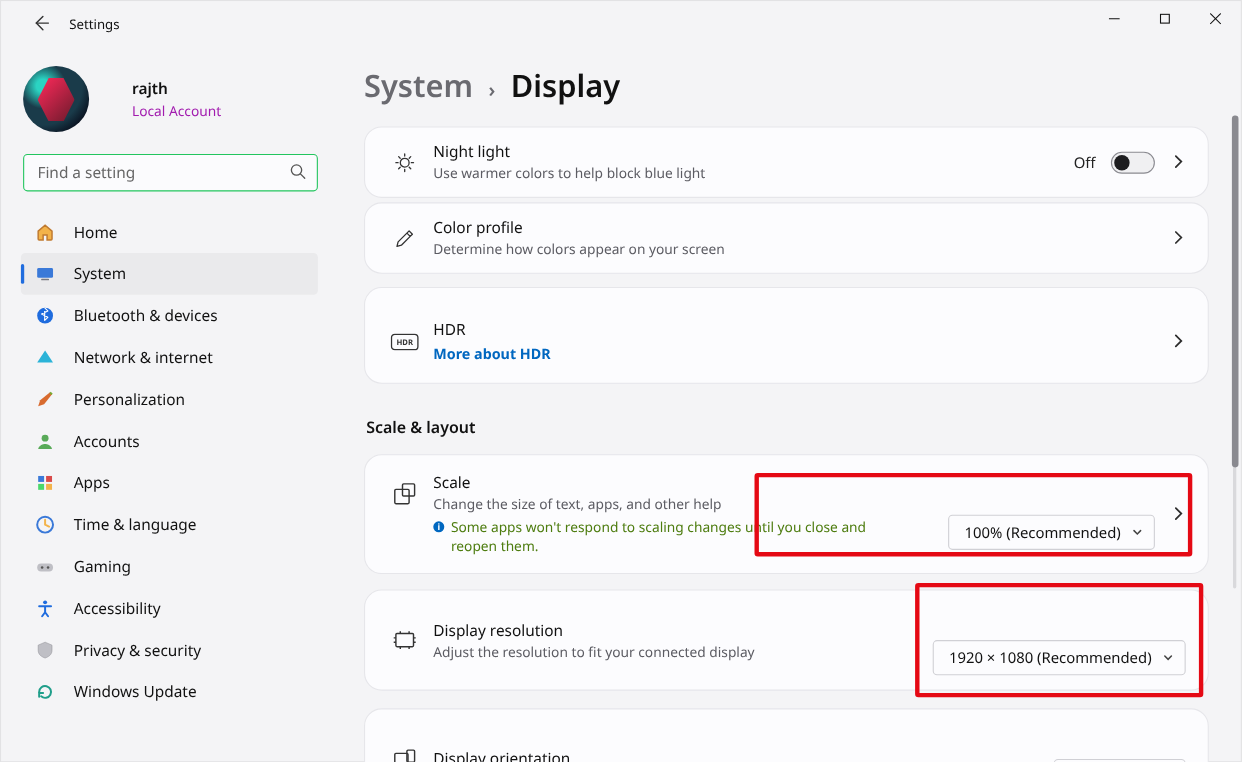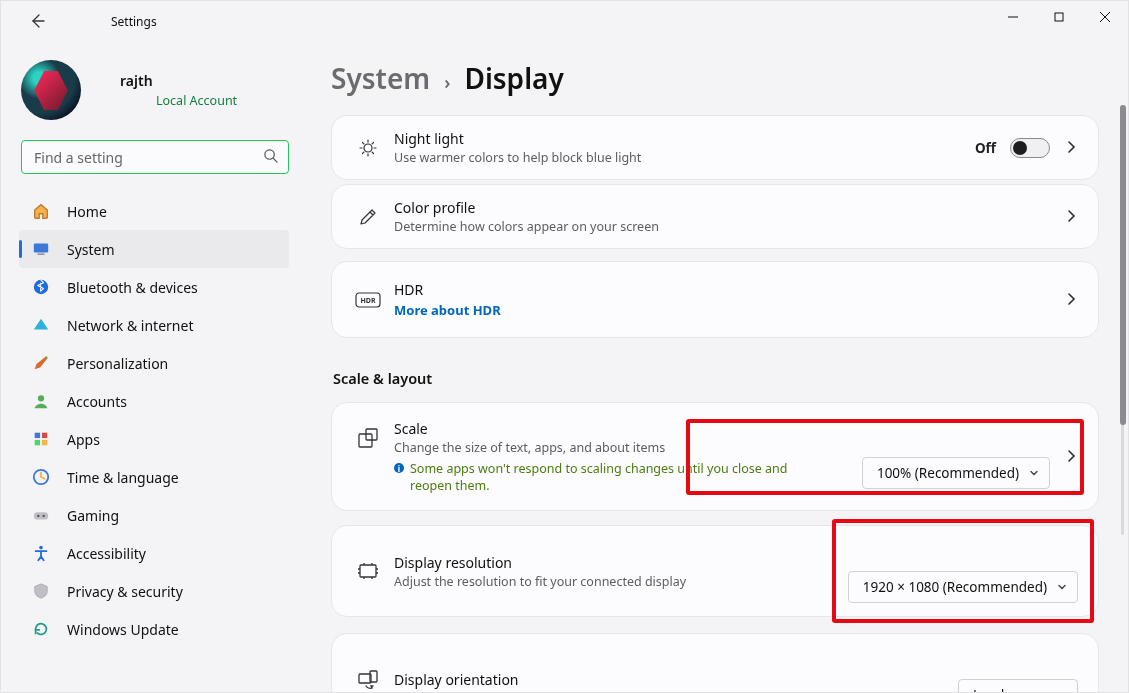--- a/index.html
+++ b/index.html
@@ -19,21 +19,21 @@
     padding:0 0 0 24px;
     position:relative;
   }
   .back-btn {
     width:24px; height:24px;
     display:flex; align-items:center; justify-content:center;
     margin-right:14px;
     color:#333;
     cursor:pointer;
   }
-  .title-text { font-size:12px; color:#111;margin-left:48px; }
+  .title-text { font-size:12px; color:#111; }
   .win-controls {
     position:absolute; right:0; top:0;
     display:flex; height:32px;
   }
   .win-btn {
     width:46px; height:32px;
     display:flex; align-items:center; justify-content:center;
     color:#111;
     cursor:pointer;
   }
@@ -54,21 +54,21 @@
     margin-right:14px;
   }
   .avatar::after {
     content:"";
     position:absolute; inset:18% 22% 16% 22%;
     background: linear-gradient(135deg,#ff2a5b,#6b1a2b);
     clip-path: polygon(30% 0,70% 0,100% 50%,70% 100%,30% 100%,0 50%);
     border-radius:8px;
   }
   .user-name { font-size:14px; font-weight:600; }
-  .user-sub  { font-size:12.5px; color:#15803d; margin-top:2px;margin-left:36px; }
+  .user-sub  { font-size:12.5px; color:#a21caf; margin-top:2px; }
   .search {
     display:flex; align-items:center;
     height:34px;
     border:1px solid #22c55e;
     border-radius:4px;
     background:#fbfbfd;
     padding:0 10px;
     margin:4px 2px 18px 2px;
     justify-content:center;
   }
@@ -134,21 +134,21 @@
     font-size:12.5px; color:#4d7c0f; margin-top:4px;
     max-width:420px;
   }
   .info-note .bullet {
     width:10px; height:10px; border-radius:50%;
     background:#0067c0; margin:3px 6px 0 0; flex:none;
     position:relative;
   }
   .info-note .bullet::after { content:"i"; position:absolute; inset:0; display:flex; align-items:center; justify-content:center; color:#fff; font-size:8px; font-weight:700; }
   .right-cluster { display:flex; align-items:center; gap:14px; }
-  .off-label { font-size:13.5px; color:#222;font-weight:bold; }
+  .off-label { font-size:13.5px; color:#222; }
   .toggle {
     width:40px; height:20px; border-radius:10px;
     border:1px solid #8a8a90; background:#f0f0f2;
     position:relative; cursor:pointer;
   }
   .toggle::after {
     content:""; position:absolute; left:2px; top:2px;
     width:14px; height:14px; border-radius:50%;
     background:#1d1d1f;
   }
@@ -403,21 +403,21 @@
           <span class="chev">
             <svg width="14" height="14" viewBox="0 0 14 14" fill="none" stroke="currentColor" stroke-width="1.6">
                 <path d="M5 2l5 5-5 5" stroke-linecap="round"></path>
               </svg>
           </span>
         </div>
       </div>
 
       <div style="height:8px"></div>
 
-      <div class="card" style="padding-top:18px;padding-bottom:18px">
+      <div class="card" style="padding-top:29px;padding-bottom:18px">
         <div class="c-icon">
           <svg width="26" height="16" viewBox="0 0 26 16" fill="none" stroke="#333" stroke-width="1.2">
               <rect x="1" y="1" width="24" height="14" rx="3"></rect>
               <text x="13" y="11" text-anchor="middle" font-size="7" font-family="Segoe UI" fill="#333" stroke="none" font-weight="700">HDR</text>
             </svg>
         </div>
         <div class="c-body">
           <div class="c-title">HDR</div>
           <div class="c-link">More about HDR</div>
         </div>
@@ -434,21 +434,21 @@
 
       <div class="card" style="align-items:flex-start;padding-top:16px;padding-bottom:16px">
         <div class="c-icon" style="padding-top:8px">
           <svg width="22" height="22" viewBox="0 0 22 22" fill="none" stroke="#333" stroke-width="1.3">
               <rect x="2" y="7" width="13" height="13" rx="1"></rect>
               <rect x="9" y="2" width="11" height="11" rx="1"></rect>
             </svg>
         </div>
         <div class="c-body">
           <div class="c-title">Scale</div>
-          <div class="c-sub">Change the size of text, apps, and about items</div>
+          <div class="c-sub">Change the size of text, apps, and other help</div>
           <div class="info-note">
             <span class="bullet"></span>
             <span>Some apps won't respond to scaling changes until you close and reopen them.</span>
           </div>
         </div>
         <div class="right-cluster red-frame scale" style="align-self:center">
           <div class="select-box small">
             <span>100% (Recommended)</span>
             <span class="dd">
               <svg width="10" height="10" viewBox="0 0 10 10" fill="none" stroke="currentColor" stroke-width="1.4">

